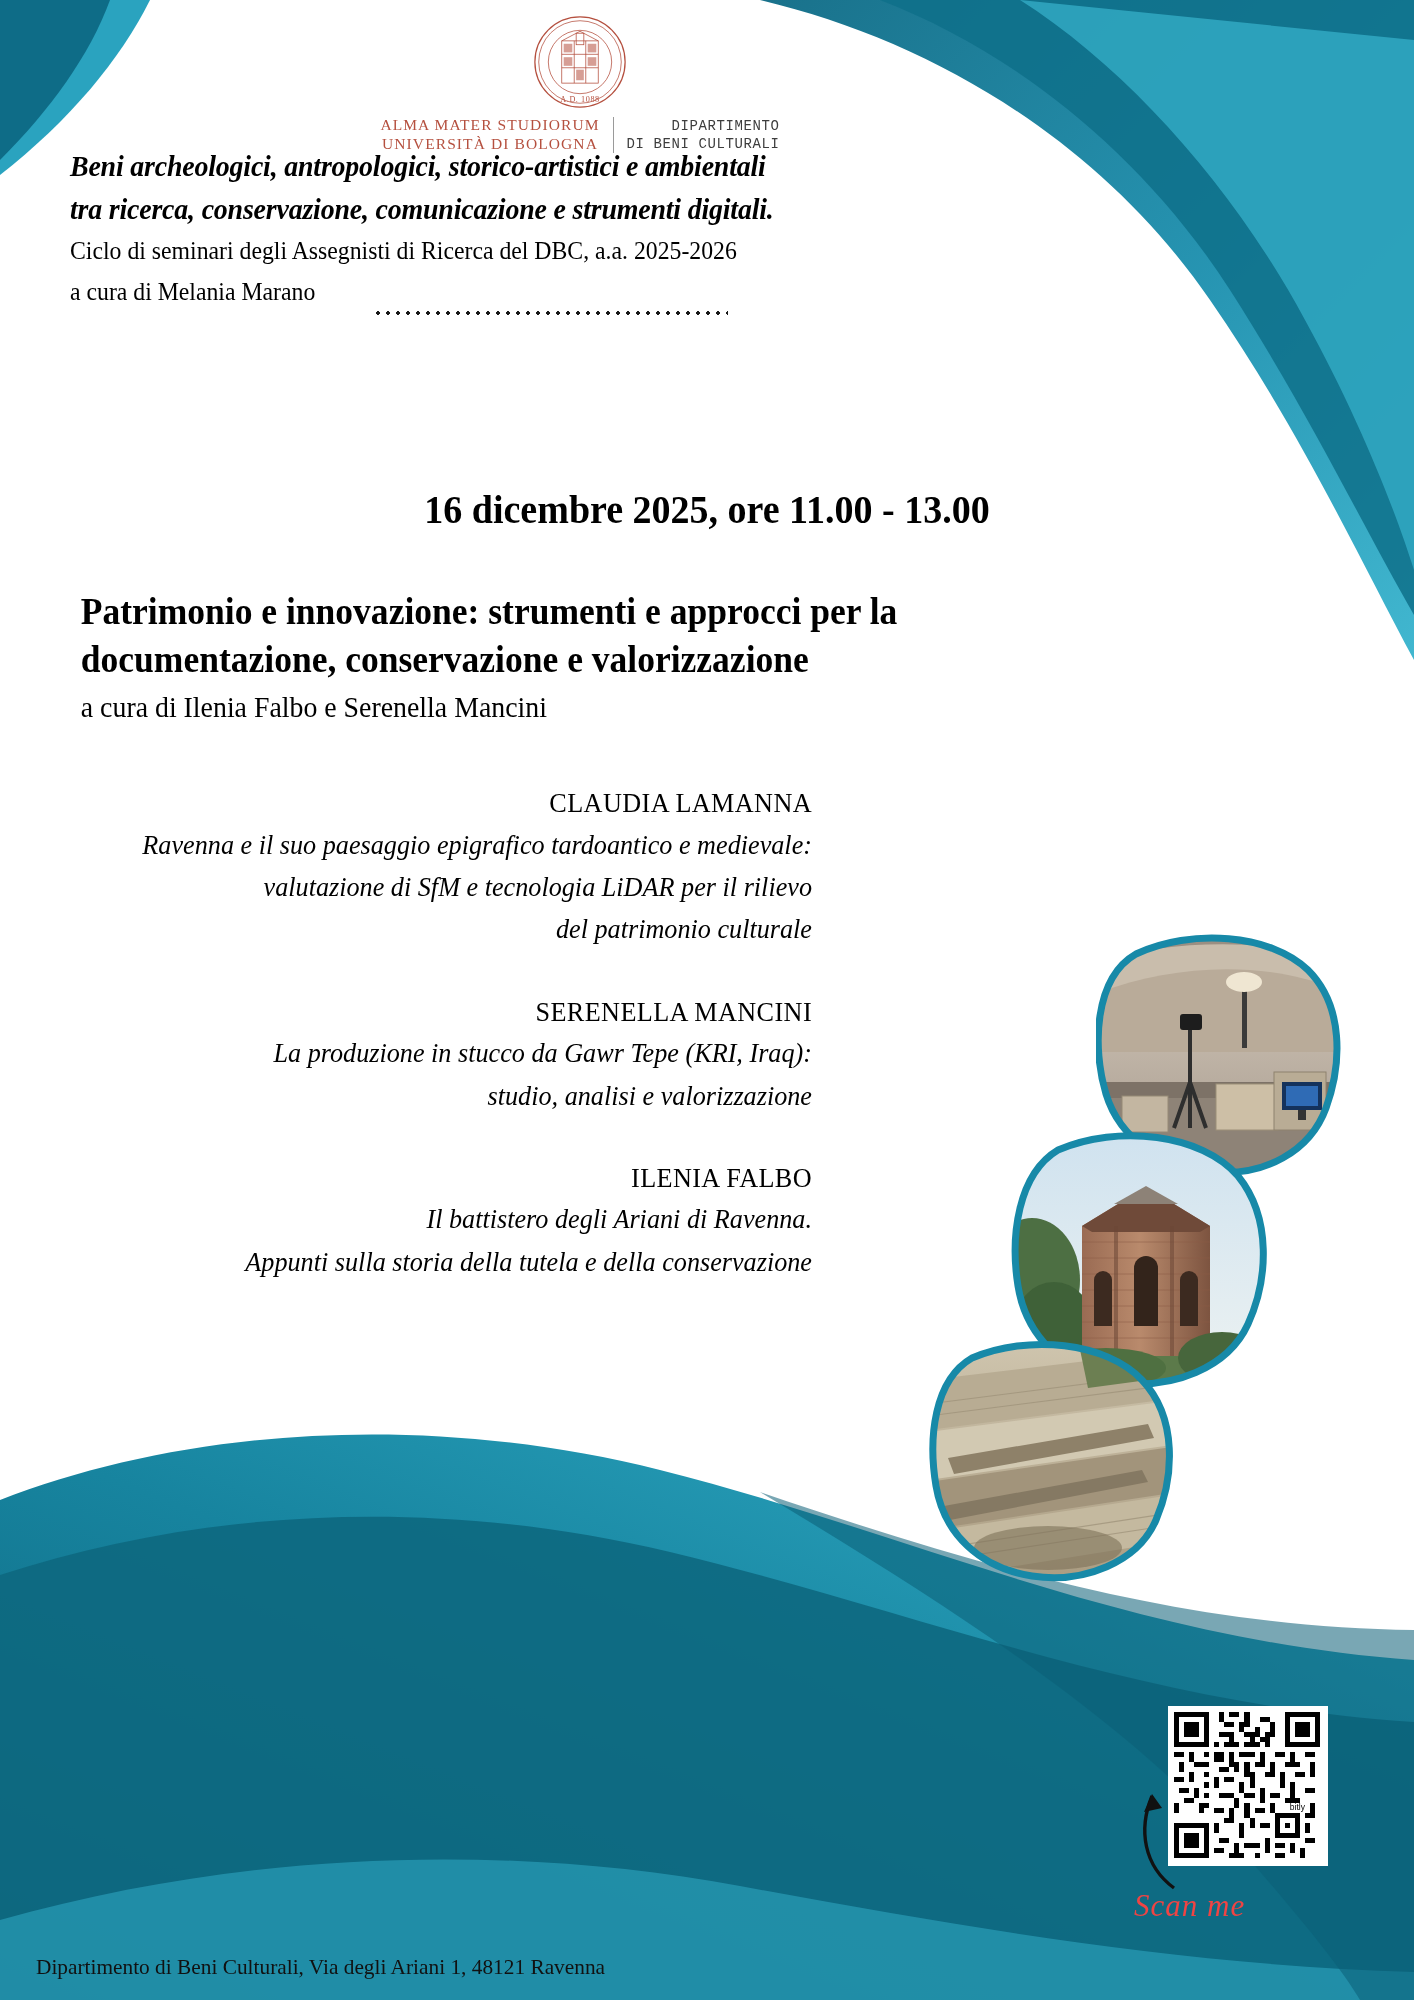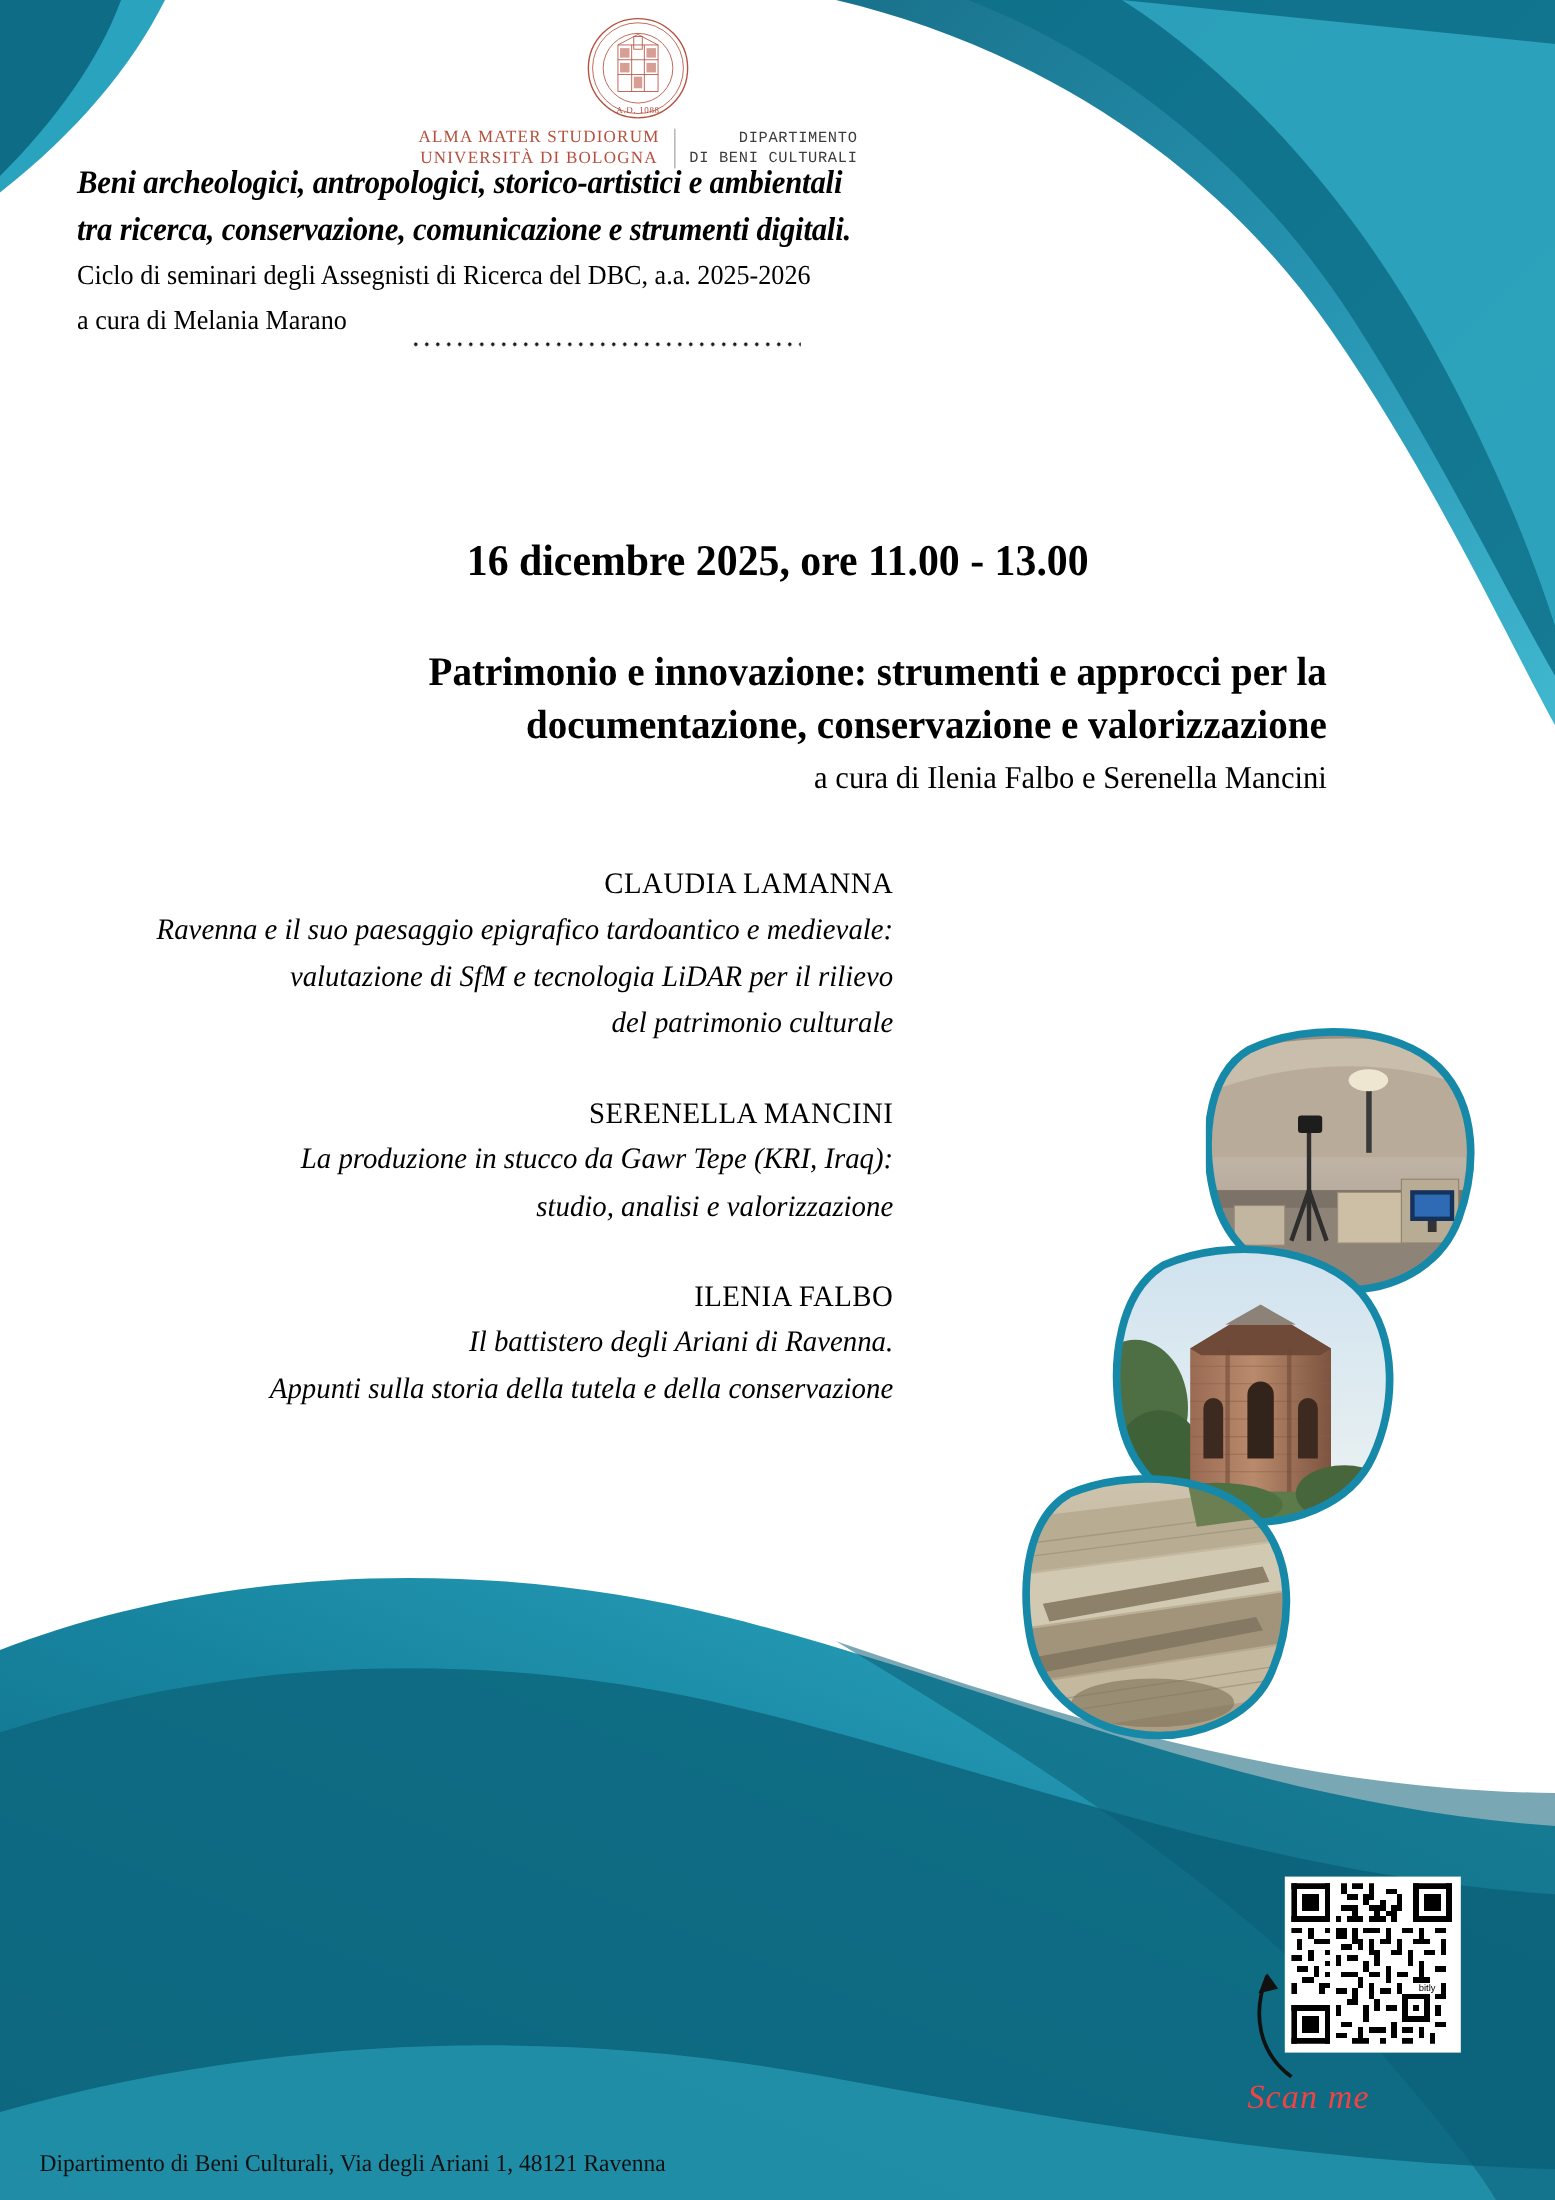--- a/index.html
+++ b/index.html
@@ -132,23 +132,23 @@
     font-family: "Liberation Serif", serif;
     font-weight: bold;
     font-size: 40px;
     color: #000;
     transform: scaleX(0.95);
   }
 
   
   .session {
     position: absolute;
-    left: 40px; top: 588px;
+    left: 57px; top: 588px;
     width: 1190px;
-    text-align: right;
+    text-align: left;
   }
   .session-title {
     font-family: "Liberation Serif", serif;
     font-weight: bold;
     font-size: 37px;
     line-height: 1.29;
     color: #000;
     transform: scaleX(0.96);
   }
   .session-curators {

